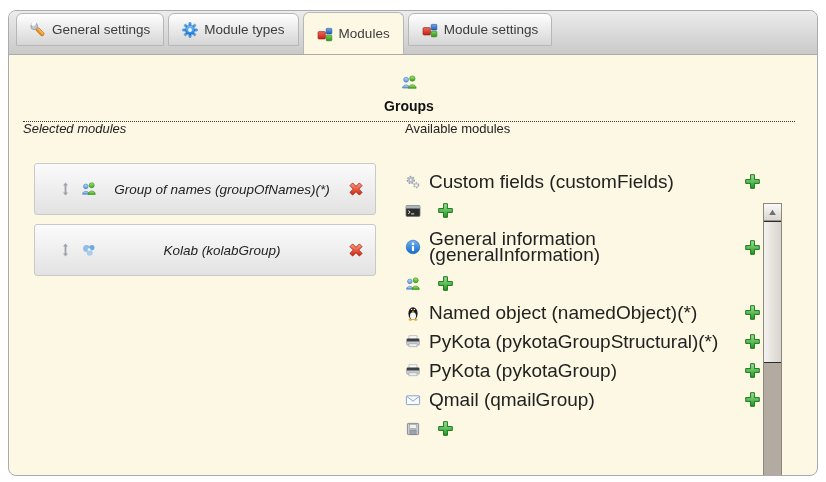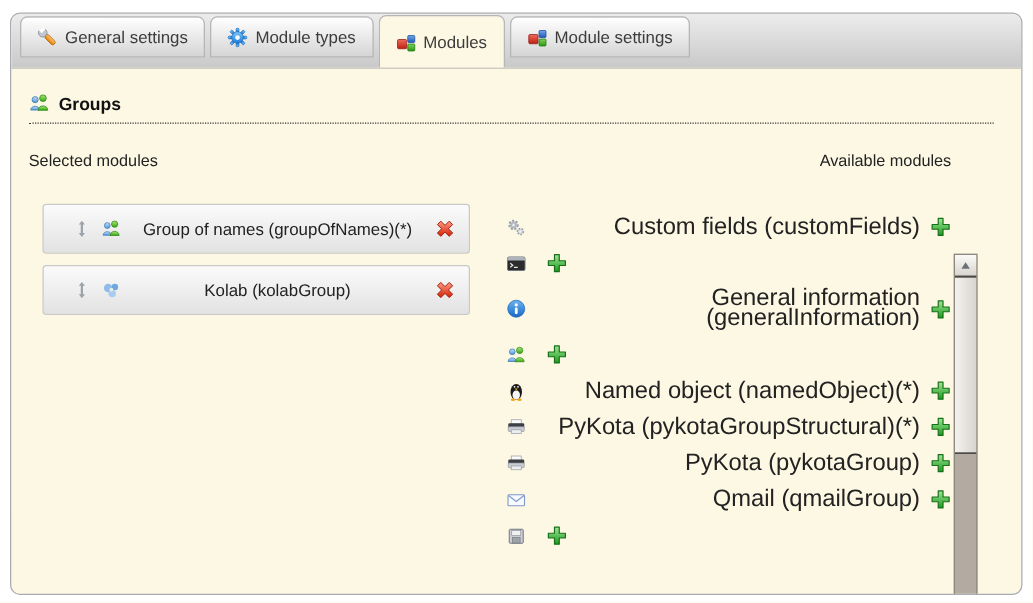--- a/index.html
+++ b/index.html
@@ -30,37 +30,37 @@
     height:42px;margin-bottom:-1px;background:#FCF8E3;border-bottom:none;
     position:relative;z-index:2;
   }
   .icon16{width:16px;height:16px;flex:none;}
   
   .content{position:relative;height:420px;}
   .groups-heading{
     position:absolute;left:14px;top:19px;width:772px;
     display:flex;align-items:center;gap:7px;padding-bottom:7px;
     border-bottom:1px dotted #3A3A3A;
-    font-weight:bold;font-size:14px;color:#111;
+    font-weight:bold;font-size:14px;color:#111;flex-direction:column;
   }
   .columns{position:absolute;left:14px;top:66px;display:flex;}
   .col-label{font-size:13px;color:#222;height:16px;}
-  .sel-col{width:360px;}
+  .sel-col{width:360px;font-style:italic;}
   .sel-col .col-label{margin-bottom:26px;}
   .sel-row{
-    box-sizing:border-box;width:342px;height:40px;margin:0 0 9px 11px;
+    box-sizing:border-box;width:342px;height:52px;margin:0 0 9px 11px;
     display:flex;align-items:center;padding:0 10px 0 26px;
     background:linear-gradient(#FBFBFB,#E2E2E2);
     border:1px solid #C9C9C9;border-radius:3px;cursor:move;
   }
   .sel-row .icon16{margin-left:11px;}
   .sel-label{flex:1;text-align:center;font-size:13.5px;color:#222;}
   .drag{width:9px;height:14px;cursor:grab;flex:none;}
   .del{width:18px;height:18px;cursor:pointer;flex:none;}
-  .avail-col{margin-left:22px;width:356px;text-align:right;}
+  .avail-col{margin-left:22px;width:356px;}
   .avail-col .col-label{margin-bottom:36px;}
   .avail-row{display:flex;align-items:center;margin-bottom:12px;}
   .avail-row .icon16{margin-right:8px;}
   .avail-label{flex:1;font-size:19px;color:#222;line-height:16px;white-space:pre-line;}
   .plus{width:17px;height:17px;margin-left:8px;flex:none;cursor:pointer;}
   
   .scrollbar{
     position:absolute;left:754px;top:148px;width:19px;height:312px;
     box-sizing:border-box;background:#B3ABA1;border:1px solid #8E877E;
   }

